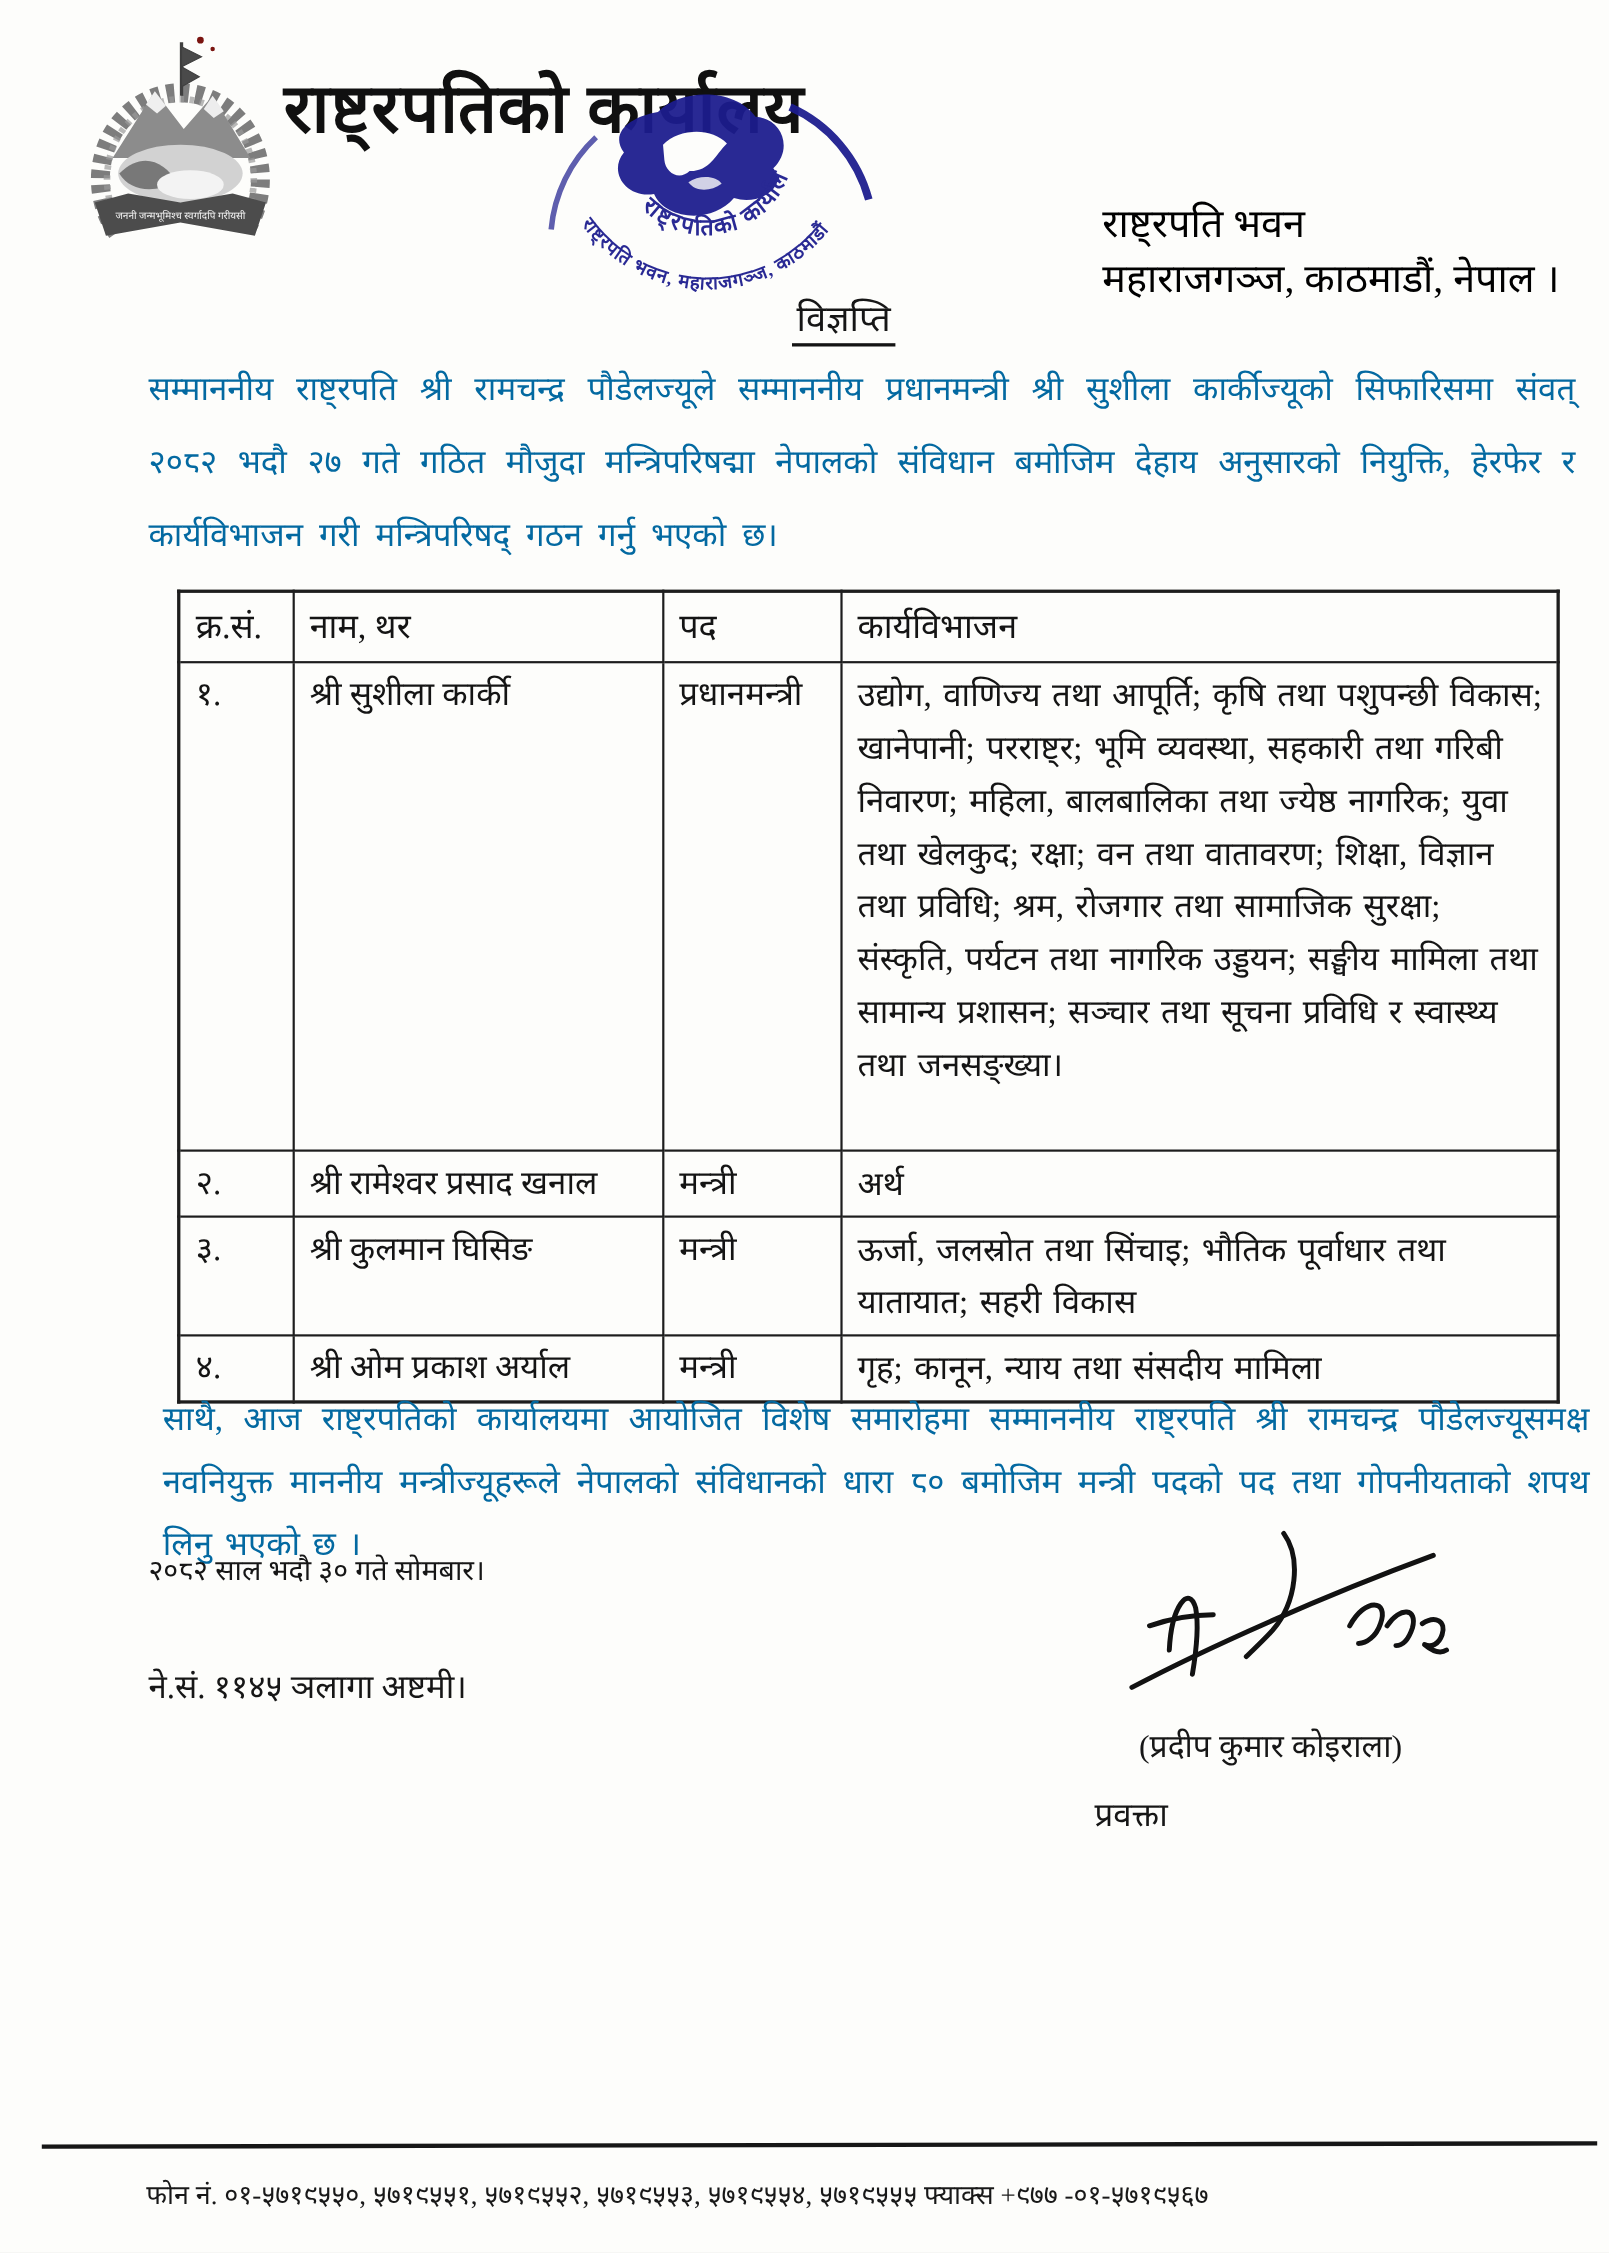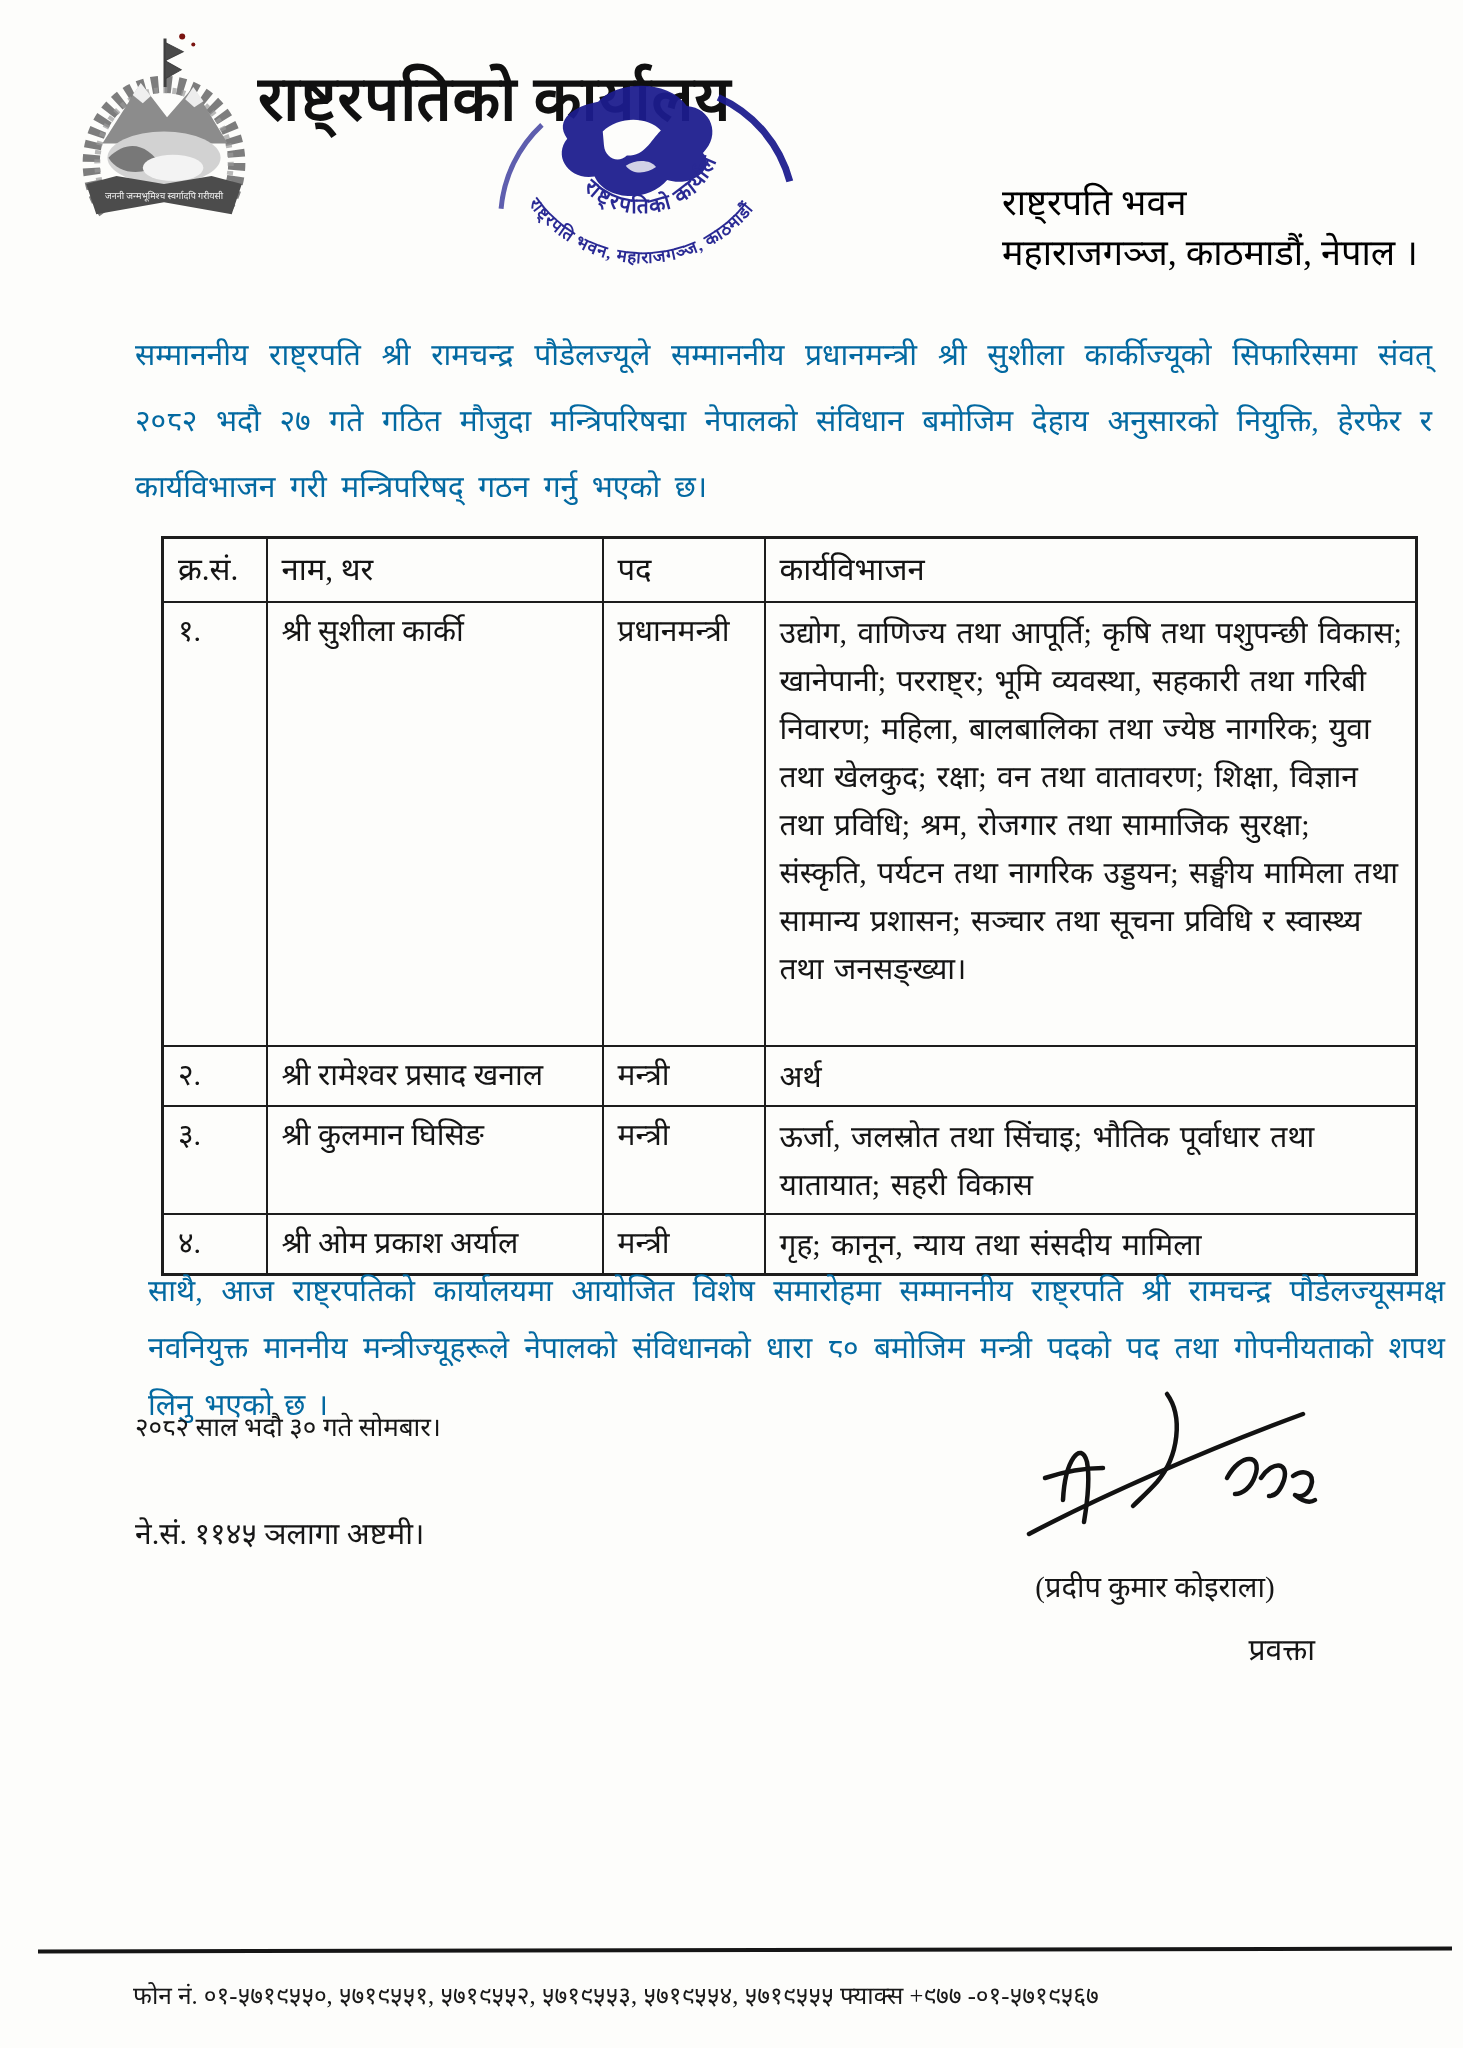--- a/index.html
+++ b/index.html
@@ -64,21 +64,21 @@
   tr.r3{height:98px;}
   tr.r4{height:52px;}
   td.pf{line-height:48px;text-align:justify;word-spacing:3px;padding-right:12px;}
   table.mins{border:3px solid #1d1d1d;}
 
   
   .date1{left:135px;top:1408px;font-size:26px;}
   .date2{left:135px;top:1512px;font-size:30px;}
   .sig-svg{left:1005px;top:1382px;width:330px;height:195px;}
   .sig-name{left:995px;top:1566px;width:320px;text-align:center;font-size:29px;white-space:nowrap;}
-  .sig-title{left:995px;top:1628px;width:320px;text-align:right;font-size:30px;}
+  .sig-title{left:995px;top:1628px;width:320px;text-align:left;font-size:30px;}
 
   
   .rule{left:38px;top:1948px;width:1414px;height:4px;background:#161616;transform:rotate(-0.12deg);}
   .phone{left:133px;top:1978px;width:1260px;font-size:24.5px;white-space:nowrap;color:#181818;}
 </style>
 </head>
 <body>
 
 <div class="page">
 
@@ -134,20 +134,23 @@
     <text font-size="17" font-weight="bold" fill="var(--seal-blue,#1c1c8e)" letter-spacing="1">
       <textPath href="#sealOuterArc" startOffset="4%">राष्ट्रपति भवन, महाराजगञ्ज, काठमाडौं</textPath>
     </text>
   </svg>
 
   <div class="abs addr">
     <div>राष्ट्रपति भवन</div>
     <div>महाराजगञ्ज, काठमाडौं, नेपाल ।</div>
   </div>
 
+  <div class="abs doc-title">
+    <span>विज्ञप्ति</span>
+  </div>
 
   <div class="abs para intro">सम्माननीय राष्ट्रपति श्री रामचन्द्र पौडेलज्यूले सम्माननीय प्रधानमन्त्री श्री सुशीला कार्कीज्यूको सिफारिसमा संवत् २०८२ भदौ २७ गते गठित मौजुदा मन्त्रिपरिषद्मा नेपालको संविधान बमोजिम देहाय अनुसारको नियुक्ति, हेरफेर र कार्यविभाजन गरी मन्त्रिपरिषद् गठन गर्नु भएको छ।</div>
 
   <table class="mins">
     <colgroup>
         <col class="c1">
         <col class="c2">
         <col class="c3">
         <col class="c4">
       </colgroup>

